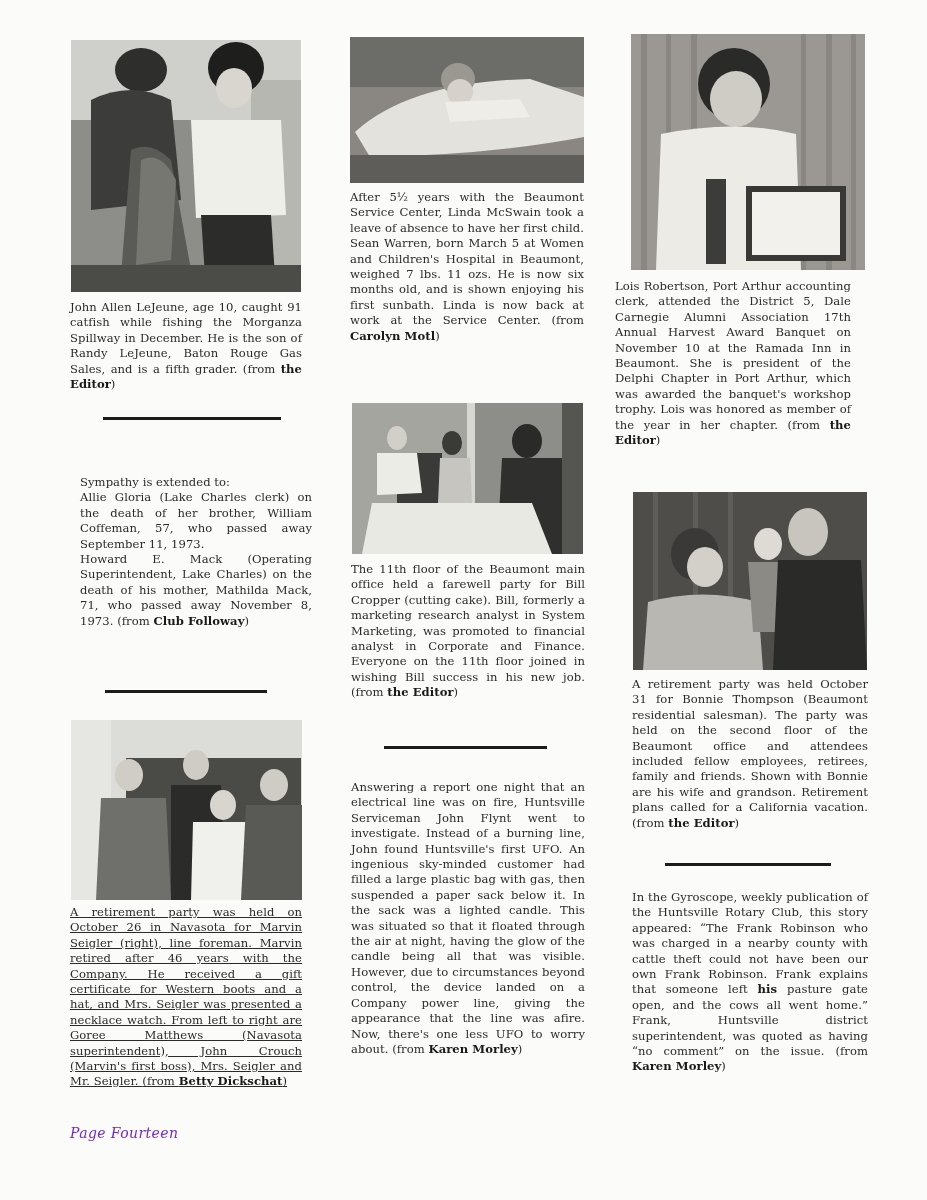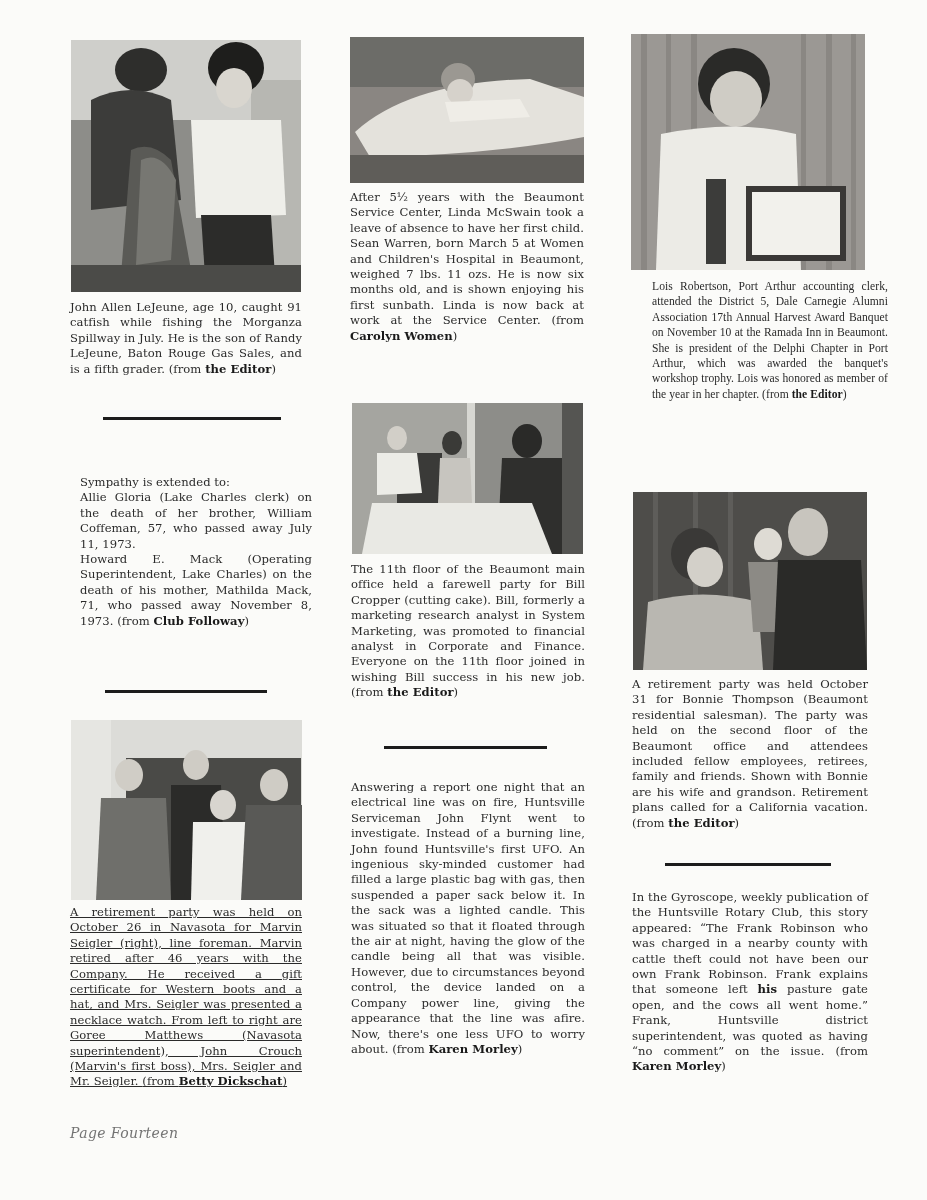--- a/index.html
+++ b/index.html
@@ -29,21 +29,21 @@
     position: absolute;
     height: 3px;
     background: #1c1c1c;
   }
   .folio {
     position: absolute;
     left: 70px; top: 1125px;
     font-family: "DejaVu Serif", "Liberation Serif", serif;
     font-style: italic;
     font-size: 14px;
-    color: #737373;
+    color: #6d28d9;
     letter-spacing: 0.4px;
   }
   .line { display: block; }
   svg { display: block; width: 100%; height: 100%; }
 </style>
 </head>
 <body>
 
 <div class="photo" style="left:71px; top:40px; width:230px; height:252px;">
   <svg viewBox="0 0 230 252" preserveAspectRatio="none">
@@ -56,28 +56,28 @@
     <ellipse cx="163" cy="48" rx="18" ry="20" fill="#d9d6cf"></ellipse>
     <path d="M120 80 L210 80 L215 175 L125 178 Z" fill="#efefea"></path>
     <path d="M130 175 L200 175 L205 252 L135 252 Z" fill="#2c2c2a"></path>
     <path d="M60 110 Q80 100 100 120 L120 230 L50 235 Z" fill="#5a5a56"></path>
     <path d="M70 120 Q90 110 105 140 L100 220 L65 225 Z" fill="#777772"></path>
     <rect x="0" y="225" width="230" height="27" fill="#4b4b48"></rect>
   </svg>
 </div>
 
 <div class="caption" style="left:70px; top:300px; width:232px;">
-  <span>John Allen LeJeune, age 10, caught 91 catfish while fishing the Morganza Spillway in July. He is the son of Randy LeJeune, Baton Rouge Gas Sales, and is a fifth grader. </span><span>(from </span><b>the Editor</b><span>)</span>
+  <span>John Allen LeJeune, age 10, caught 91 catfish while fishing the Morganza Spillway in December. He is the son of Randy LeJeune, Baton Rouge Gas Sales, and is a fifth grader. </span><span>(from </span><b>the Editor</b><span>)</span>
 </div>
 
 <div class="rule" style="left:103px; top:417px; width:178px;"></div>
 
 <div class="caption" style="left:80px; top:448px; width:232px;margin-top:27px;">
   <span class="line" style="text-align:left;">Sympathy is extended to:</span>
-  <span class="line">Allie Gloria (Lake Charles clerk) on the death of her brother, William Coffeman, 57, who passed away July 11, 1973.</span>
+  <span class="line">Allie Gloria (Lake Charles clerk) on the death of her brother, William Coffeman, 57, who passed away September 11, 1973.</span>
   <span>Howard E. Mack (Operating Superintendent, Lake Charles) on the death of his mother, Mathilda Mack, 71, who passed away November 8, 1973. </span><span>(from </span><b>Club Followay</b><span>)</span>
 </div>
 
 <div class="rule" style="left:105px; top:690px; width:162px;"></div>
 
 <div class="photo" style="left:71px; top:720px; width:231px; height:180px;">
   <svg viewBox="0 0 231 180" preserveAspectRatio="none">
     <rect width="231" height="180" fill="#dcdcd8"></rect>
     <rect x="55" y="38" width="175" height="142" fill="#4a4a47"></rect>
     <rect x="0" y="0" width="40" height="180" fill="#e6e6e2"></rect>
@@ -102,21 +102,21 @@
     <path d="M0 50 L234 50 L234 146 L0 146 Z" fill="#8a8682"></path>
     <path d="M5 95 Q60 45 180 42 L234 60 L234 100 Q140 118 20 120 Z" fill="#e4e2dc"></path>
     <ellipse cx="108" cy="42" rx="17" ry="16" fill="#9b9892"></ellipse>
     <ellipse cx="110" cy="55" rx="13" ry="13" fill="#d6d2cb"></ellipse>
     <path d="M95 65 L170 62 L180 80 L100 85 Z" fill="#efede7"></path>
     <rect x="0" y="118" width="234" height="28" fill="#5f5d59"></rect>
   </svg>
 </div>
 
 <div class="caption" style="left:350px; top:190px; width:234px;">
-  <span>After 5½ years with the Beaumont Service Center, Linda McSwain took a leave of absence to have her first child. Sean Warren, born March 5 at Women and Children's Hospital in Beaumont, weighed 7 lbs. 11 ozs. He is now six months old, and is shown enjoying his first sunbath. Linda is now back at work at the Service Center. </span><span>(from </span><b>Carolyn Women</b><span>)</span>
+  <span>After 5½ years with the Beaumont Service Center, Linda McSwain took a leave of absence to have her first child. Sean Warren, born March 5 at Women and Children's Hospital in Beaumont, weighed 7 lbs. 11 ozs. He is now six months old, and is shown enjoying his first sunbath. Linda is now back at work at the Service Center. </span><span>(from </span><b>Carolyn Motl</b><span>)</span>
 </div>
 
 <div class="photo" style="left:352px; top:403px; width:231px; height:151px;">
   <svg viewBox="0 0 231 151" preserveAspectRatio="none">
     <rect width="231" height="151" fill="#8d8d89"></rect>
     <rect x="0" y="0" width="115" height="151" fill="#a5a5a0"></rect>
     <rect x="115" y="0" width="8" height="151" fill="#d7d7d2"></rect>
     <rect x="45" y="50" width="45" height="50" fill="#3a3a38"></rect>
     <ellipse cx="45" cy="35" rx="10" ry="12" fill="#d2cfc8"></ellipse>
     <path d="M25 50 L65 50 L70 90 L25 92 Z" fill="#ecece7"></path>
@@ -152,21 +152,21 @@
     </g>
     <ellipse cx="103" cy="50" rx="36" ry="36" fill="#2a2a28"></ellipse>
     <ellipse cx="105" cy="65" rx="26" ry="28" fill="#cfccc5"></ellipse>
     <path d="M30 100 Q105 85 165 100 L170 236 L25 236 Z" fill="#ecebe6"></path>
     <rect x="75" y="145" width="20" height="85" fill="#3c3c3a"></rect>
     <rect x="115" y="152" width="100" height="75" fill="#3a3836"></rect>
     <rect x="121" y="158" width="88" height="63" fill="#f2f1ec"></rect>
   </svg>
 </div>
 
-<div class="caption" style="left:652px; top:279px; width:236px;font-family:Liberation Serif, serif;">
+<div class="caption" style="left:615px; top:279px; width:236px;">
   <span>Lois Robertson, Port Arthur accounting clerk, attended the District 5, Dale Carnegie Alumni Association 17th Annual Harvest Award Banquet on November 10 at the Ramada Inn in Beaumont. She is president of the Delphi Chapter in Port Arthur, which was awarded the banquet's workshop trophy. Lois was honored as member of the year in her chapter. </span><span>(from </span><b>the Editor</b><span>)</span>
 </div>
 
 <div class="photo" style="left:633px; top:492px; width:234px; height:178px;">
   <svg viewBox="0 0 234 178" preserveAspectRatio="none">
     <rect width="234" height="178" fill="#4e4d4a"></rect>
     <g fill="#5e5d5a">
       <rect x="20" y="0" width="5" height="178"></rect>
         <rect x="60" y="0" width="5" height="178"></rect>
       <rect x="95" y="0" width="5" height="178"></rect>

